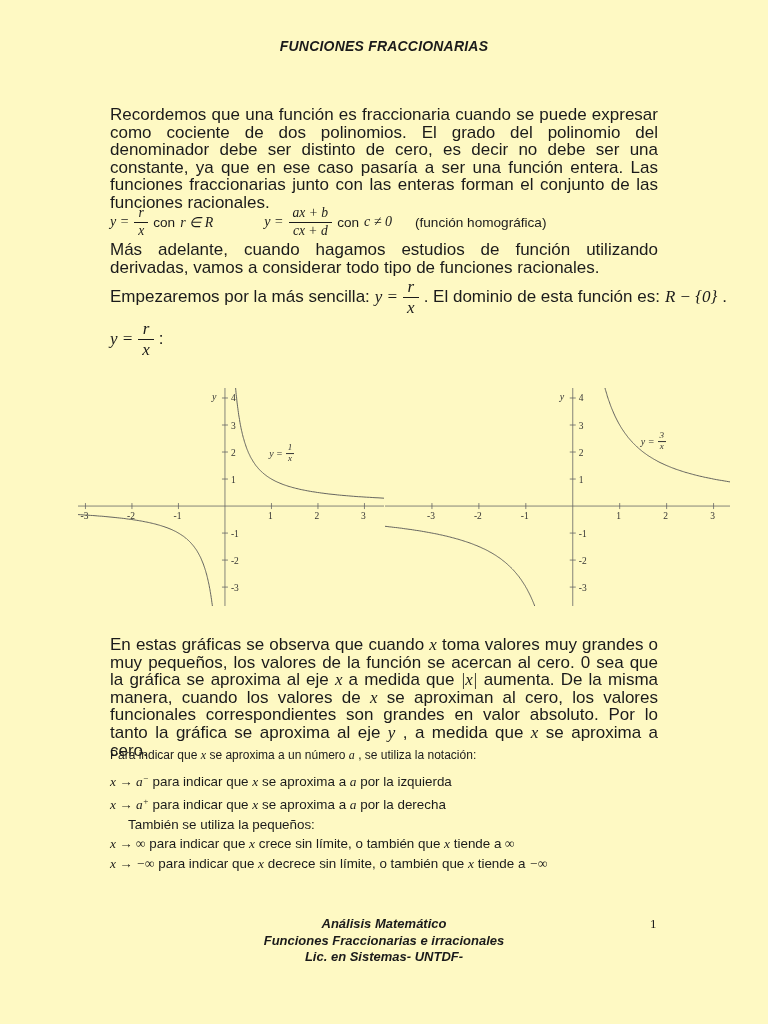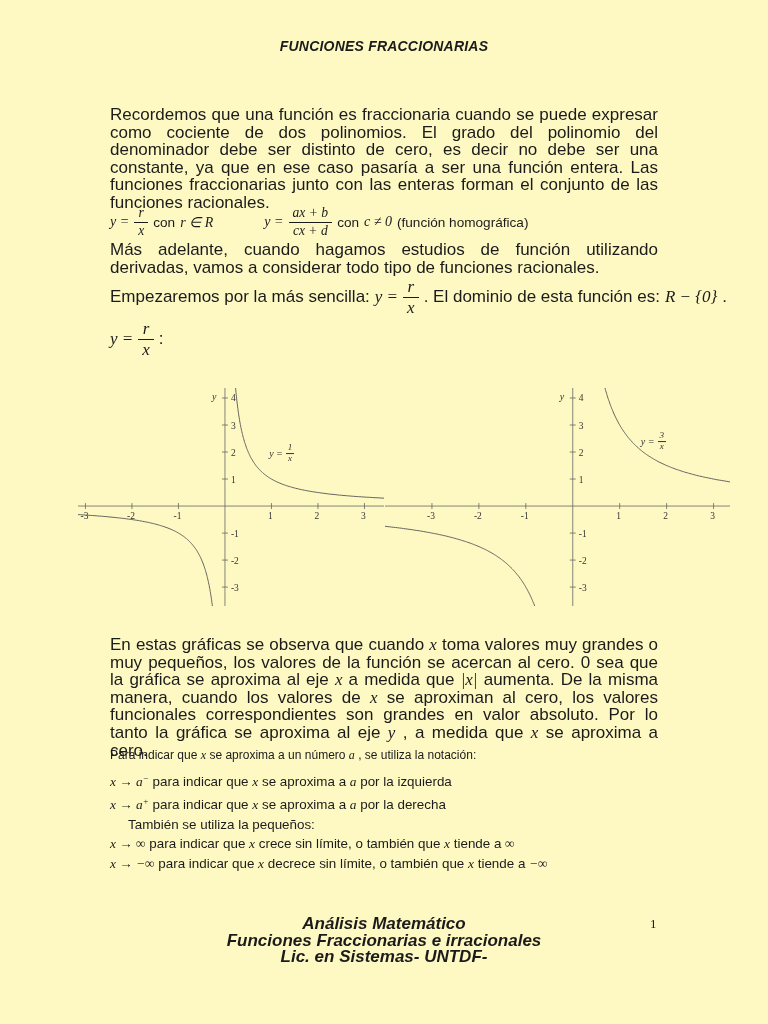--- a/index.html
+++ b/index.html
@@ -12,39 +12,39 @@
   .math{font-family:"Liberation Serif",serif;font-style:italic;}
   sup.math{font-size:9px;}
   .frac{display:inline-block;text-align:center;vertical-align:middle;line-height:1.05;
         font-family:"Liberation Serif",serif;font-style:italic;}
   .frac .num{display:block;padding:0 4px 1px;border-bottom:1px solid #1b1b1b;}
   .frac .den{display:block;padding:1px 4px 0;}
   .row{display:flex;align-items:center;gap:5px;font-size:17px;white-space:nowrap;}
   .formula-row{font-size:13.6px;}
   .formula-row .math{font-size:14px;}
   .f2-start{margin-left:46px;}
-  .note{margin-left:0;text-align:center;}
+  .note{margin-left:18px;text-align:center;}
   .graphs{left:0;width:768px;height:230px;}
   .graph{position:absolute;top:0;}
   .graph-left{left:78px;width:306px;height:218px;}
   .graph-right{left:385px;width:345px;height:218px;}
   svg .axis{stroke:#666;stroke-width:0.8;}
   svg .curve{fill:none;stroke:#555;stroke-width:0.9;}
   svg .tick{font-family:"Liberation Serif",serif;font-size:9.5px;fill:#333;}
   svg .axisname{font-family:"Liberation Serif",serif;font-style:italic;font-size:10px;fill:#333;}
   .graph-label{position:absolute;display:flex;align-items:center;gap:3px;
                font-size:10px;color:#333;transform:translateY(-50%);}
   .graph-label .math{font-size:10px;}
   .graph-label .frac{font-size:9px;}
   .graph-label .frac .num{border-bottom-color:#333;padding:0 2px 0;}
   .graph-label .frac .den{padding:0 2px 0;}
   .notation{font-size:13.4px;line-height:19.5px;}
   .indent{padding-left:18px;}
   .footer{left:0;width:768px;text-align:center;font-weight:bold;font-style:italic;
-          font-size:17px;line-height:16.5px;}
+          font-size:13px;line-height:16.5px;}
   .pagenum{position:absolute;left:650px;top:916px;font-family:"Liberation Serif",serif;font-size:13px;}
 </style>
 </head>
 <body>
 
 <div class="page">
 
   <div class="title">FUNCIONES FRACCIONARIAS</div>
 
   <div class="blk" style="top:106px">

